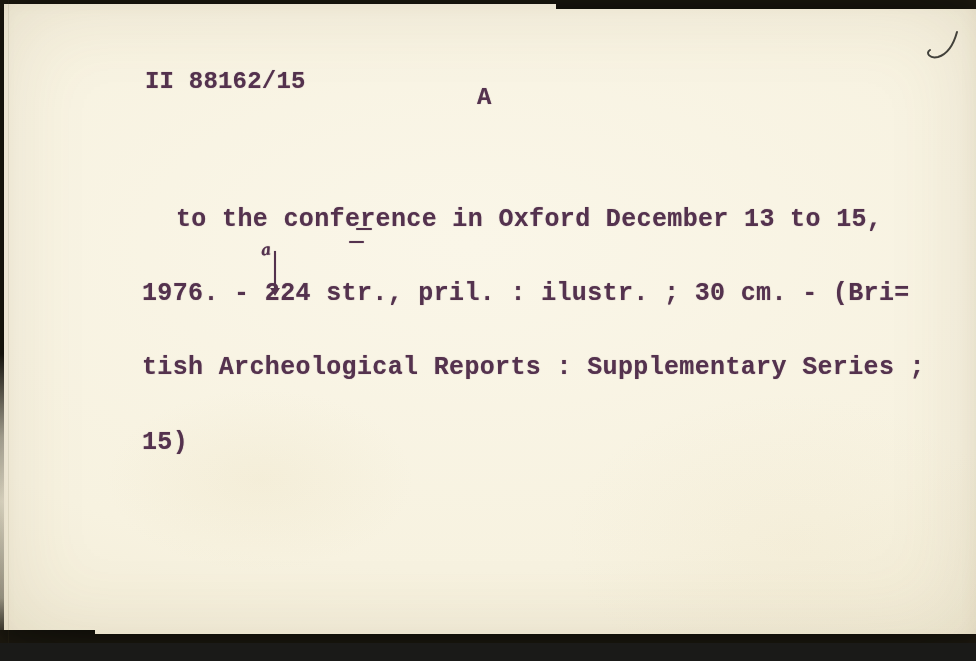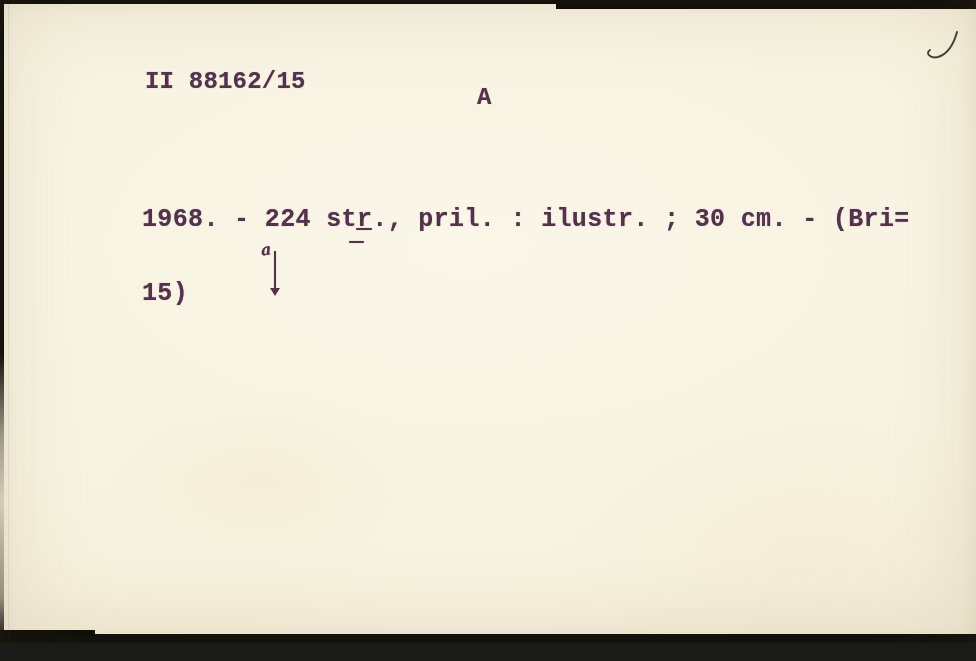--- a/index.html
+++ b/index.html
@@ -58,21 +58,23 @@
   <div class="crease"></div>
 
   <svg id="checkmark" width="42" height="36" viewBox="0 0 42 36">
     <path d="M 37,6 C 34,17 28,28 18,31 C 10,33 5,27 10,24" fill="none" stroke="#41403c" stroke-width="2" stroke-linecap="round"></path>
   </svg>
 
   <div class="type" id="call-number">II 88162/15</div>
   <div class="type" id="heading-letter">A</div>
 
   <div class="type" id="entry-block">
-    <div class="entry-line">1968. - 224 str., pril. : ilustr. ; 30 cm. - (Bri=</div>
+    <div class="entry-line indent">to the conference in Oxford December 13 to 15,</div>
+    <div class="entry-line">1976. - 224 str., pril. : ilustr. ; 30 cm. - (Bri=</div>
+    <div class="entry-line">tish Archeological Reports : Supplementary Series ;</div>
     <div class="entry-line">15)</div>
   </div>
 
   <div class="mark-bar" id="m-underline"></div>
   <div class="mark-bar" id="r-macron"></div>
   <div id="insert-a">a</div>
   <div id="insert-arrow-line"></div>
   <div id="insert-arrow-head"></div>
 
   <div class="vignette"></div>

